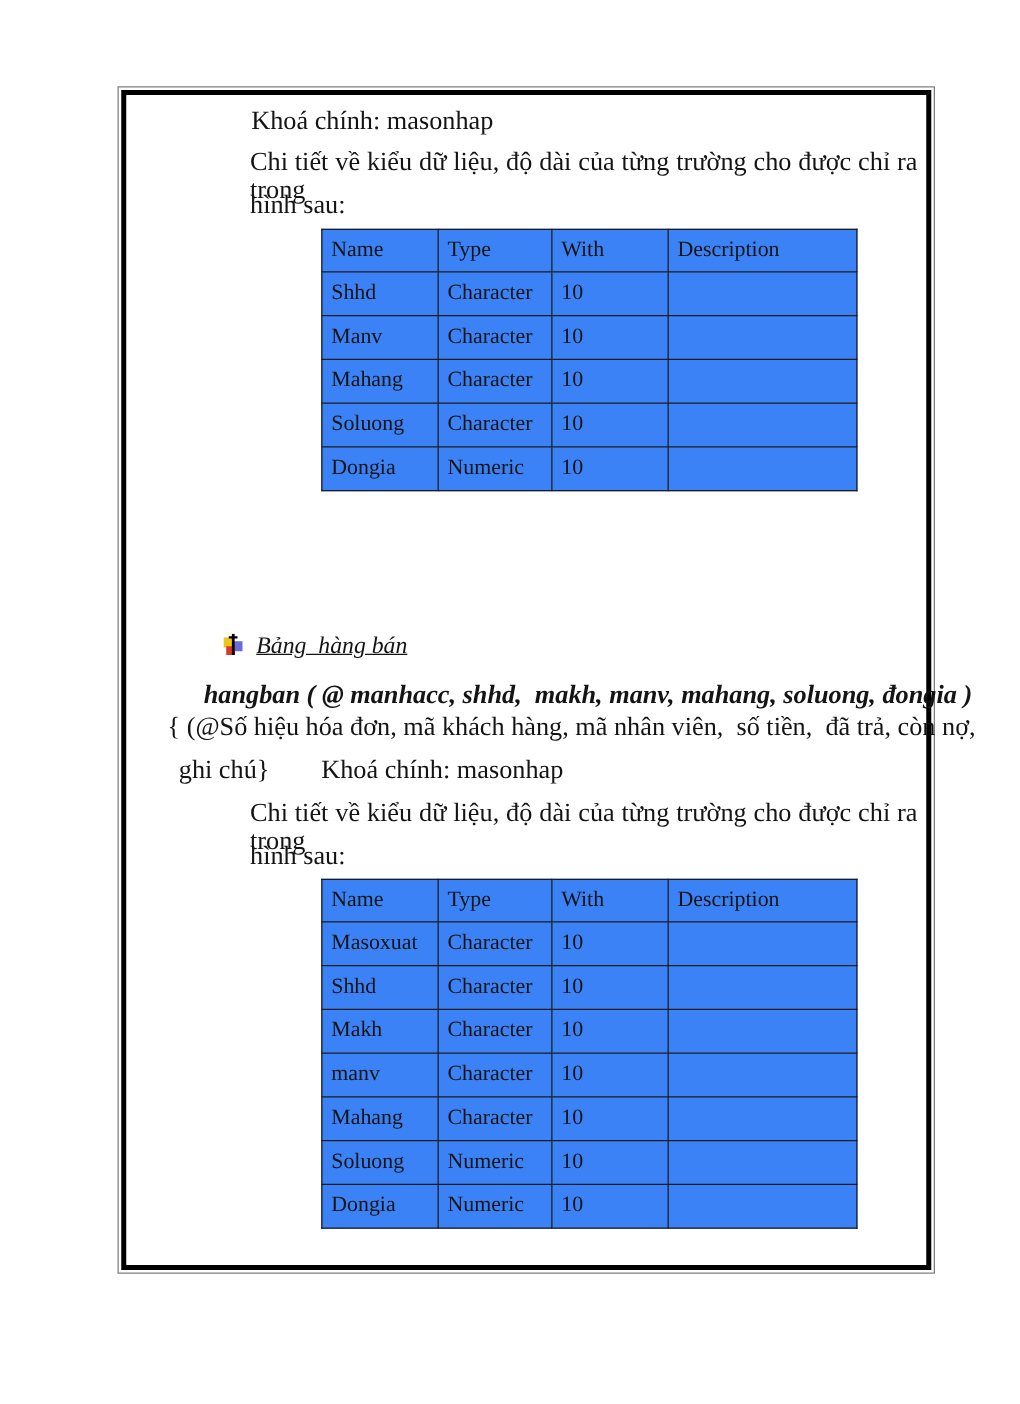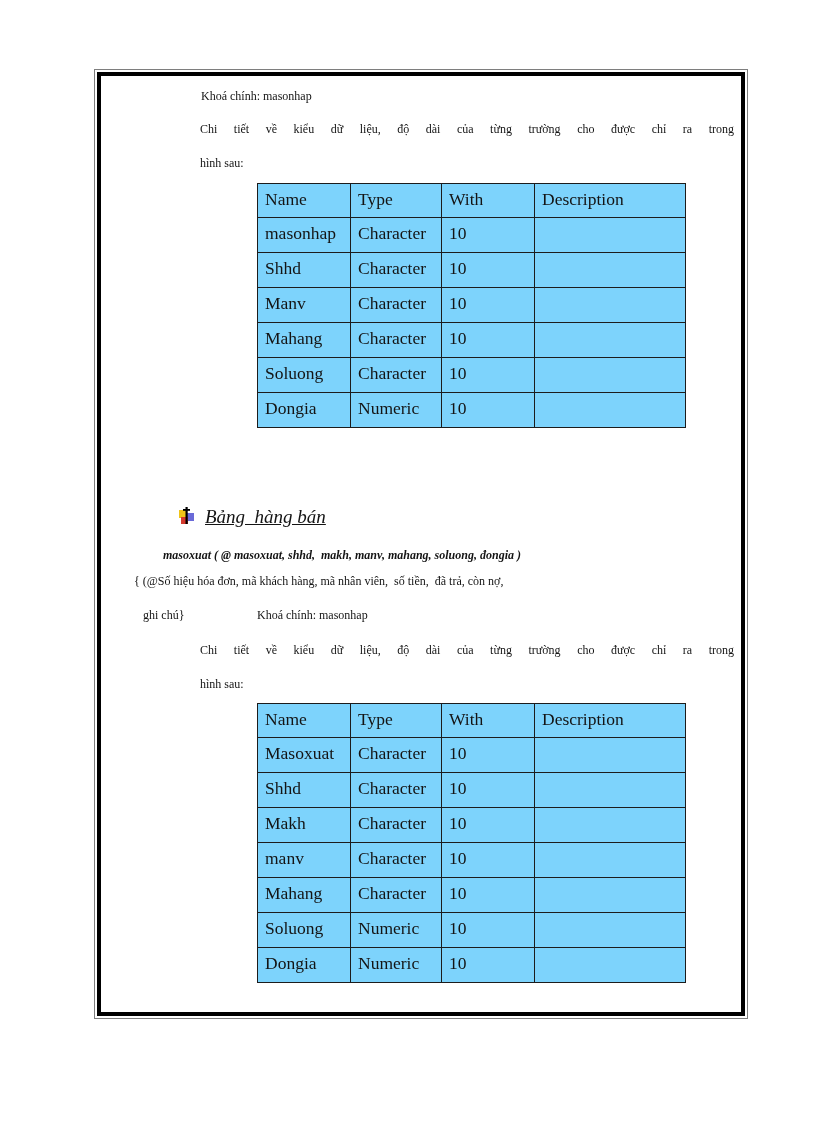--- a/index.html
+++ b/index.html
@@ -15,21 +15,21 @@
 
   .frame {
     left: 97px; top: 72px;
     width: 648px; height: 944px;
     box-sizing: border-box;
     border: 4px solid #000000;
     box-shadow: 0 0 0 2px #ffffff, 0 0 0 3px #7e7e7e;
   }
 
   .txt {
-    font-size: 12px;
+    font-size: 21px;
     line-height: 22px;
     white-space: pre-wrap;
   }
   .just {
     width: 534px;
     white-space: normal;
     text-align: justify;
     text-align-last: justify;
   }
   .bold-italic {
@@ -42,21 +42,21 @@
     font-style: italic;
     text-decoration: underline;
     white-space: pre-wrap;
   }
 
   table.doc-table {
     border-collapse: collapse;
     table-layout: fixed;
     width: 428px;
     font-size: 17.5px;
-    background: #7dd3fc;
+    background: #3b82f6;
   }
   table.doc-table th,
   table.doc-table td {
     border: 1.5px solid #1c1c1c;
     font-weight: normal;
     text-align: left;
     vertical-align: top;
     box-sizing: border-box;
     height: 35px;
     padding: 5px 2px 0 7px;
@@ -88,26 +88,20 @@
   <thead>
       <tr>
         <th>Name</th>
         <th>Type</th>
         <th>With</th>
         <th>Description</th>
       </tr>
     </thead>
   <tbody>
       <tr>
-        <td>masonhap</td>
-        <td>Character</td>
-        <td>10</td>
-        <td></td>
-      </tr>
-      <tr>
         <td>Shhd</td>
         <td>Character</td>
         <td>10</td>
         <td></td>
       </tr>
       <tr>
         <td>Manv</td>
         <td>Character</td>
         <td>10</td>
         <td></td>
@@ -138,21 +132,21 @@
     <rect x="1" y="3" width="8" height="8" fill="#f0c419"></rect>
     <rect x="8" y="6" width="8" height="8" fill="#6a6ad8"></rect>
     <rect x="3" y="10" width="7" height="7" fill="#d53a2e"></rect>
     <rect x="7.5" y="0" width="2.2" height="17" fill="#000"></rect>
     <rect x="5" y="2" width="7" height="1.8" fill="#000"></rect>
   </svg>
 </div>
 
 <div class="abs heading" style="left:205px; top:506px;">Bảng  hàng bán</div>
 
-<div class="abs txt bold-italic" style="left:163px; top:544px;">masoxuat ( @ masoxuat, shhd,  makh, manv, mahang, soluong, đongia )</div>
+<div class="abs txt bold-italic" style="left:163px; top:544px;">hangban ( @ manhacc, shhd,  makh, manv, mahang, soluong, đongia )</div>
 
 <div class="abs txt" style="left:134px; top:570px;">{ (@Số hiệu hóa đơn, mã khách hàng, mã nhân viên,  số tiền,  đã trả, còn nợ,</div>
 
 <div class="abs txt" style="left:143px; top:604px;">ghi chú}</div>
 
 <div class="abs txt" style="left:257px; top:604px;">Khoá chính: masonhap</div>
 
 <div class="abs txt just" style="left:200px; top:639px;">Chi tiết về kiểu dữ liệu, độ dài của từng trường cho được chỉ ra trong</div>
 
 <div class="abs txt" style="left:200px; top:673px;">hình sau:</div>

